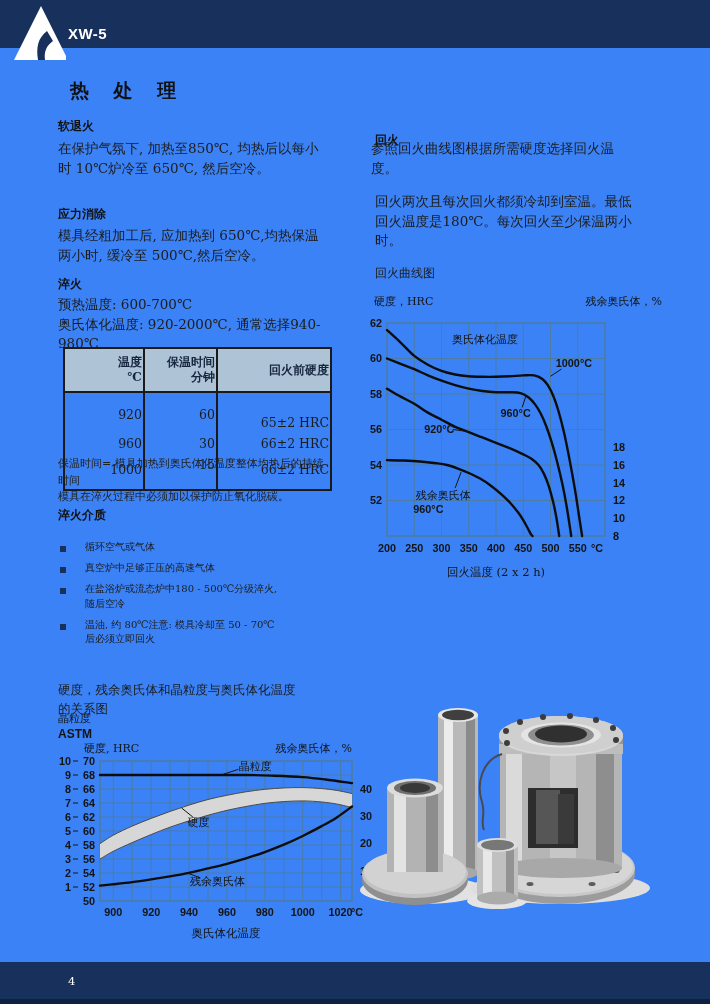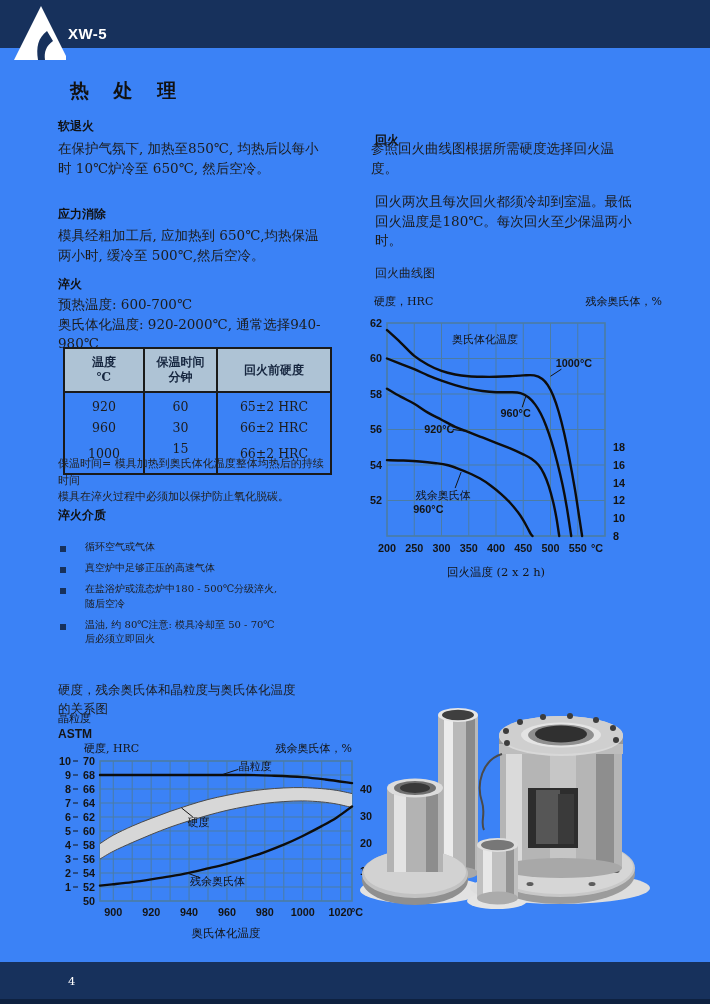--- a/index.html
+++ b/index.html
@@ -52,38 +52,38 @@
 
   <div class="abs h2" style="left:58px;top:206px;text-align:center;">应力消除</div>
   <div class="abs body-t" style="left:58px;top:226px;width:310px;">模具经粗加工后, 应加热到    650℃,均热保温
 两小时, 缓冷至 500℃,然后空冷。</div>
 
   <div class="abs h2" style="left:58px;top:276px;">淬火</div>
   <div class="abs body-t" style="left:58px;top:295px;width:310px;">预热温度:  600-700℃
 奥氏体化温度: 920-2000℃, 通常选择940-
 980℃</div>
 
-  <table class="qt abs" style="left:63px;top:347px;">
+  <table class="qt abs" style="left:63px;top:347px;text-align:right;">
     <colgroup>
         <col style="width:80px">
         <col style="width:73px">
         <col style="width:114px">
       </colgroup>
     <tbody>
         <tr>
       <th>温度
 ℃</th>
       <th>保温时间
 分钟</th>
       <th>回火前硬度</th>
     </tr>
     <tr style="height:23px;">
       <td style="padding-top:4px;">920</td>
       <td style="padding-top:4px;">60</td>
-      <td style="padding-top:4px;">65±2 HRC</td>
+      <td style="padding-top:20px;">65±2 HRC</td>
     </tr>
     <tr>
       <td>960</td>
       <td>30</td>
       <td>66±2 HRC</td>
     </tr>
     <tr style="height:23px;">
       <td style="padding-bottom:5px;">1000</td>
       <td style="padding-bottom:15px;">15</td>
       <td style="padding-bottom:5px;">66±2 HRC</td>

